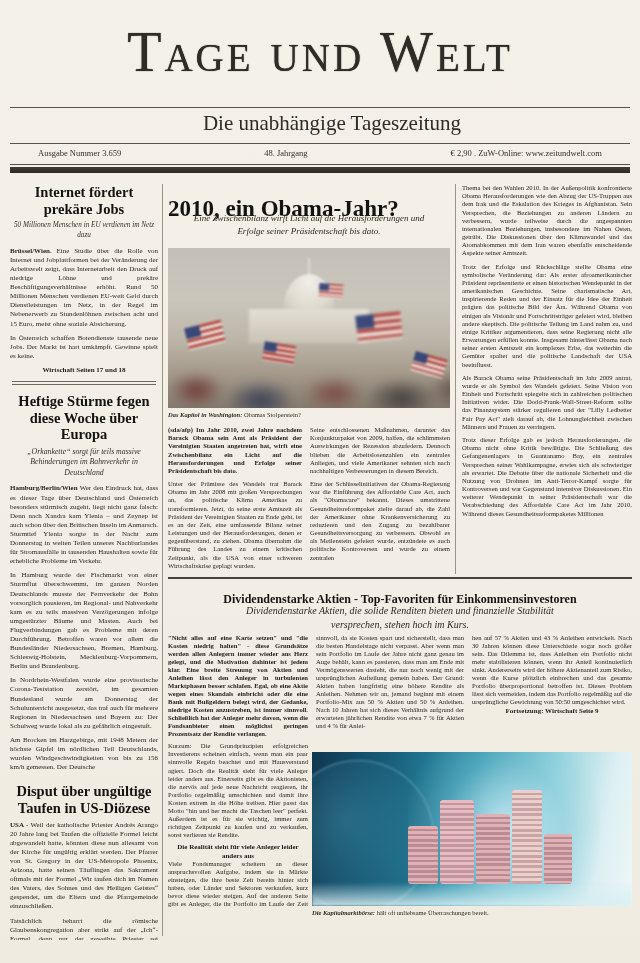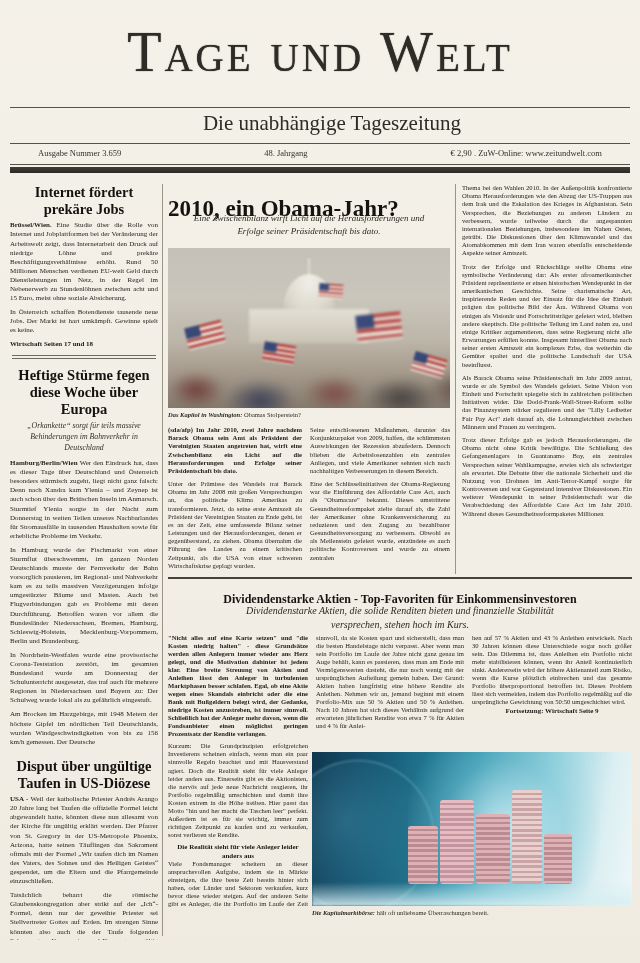--- a/index.html
+++ b/index.html
@@ -18,21 +18,21 @@
   .info-left{margin-left:28px;}
   .info-right{margin-right:28px;}
   .thickbar{position:absolute;top:167px;left:10px;width:620px;height:6px;background:linear-gradient(180deg,#403d37,#2c2a25);}
 
   
   .col{position:absolute;overflow:hidden;}
   .art-title{font-weight:bold;text-align:center;font-size:14.5px;line-height:1.15;margin:0 0 4px 0;color:#141310;}
   .art-dek{font-style:italic;text-align:center;font-size:7.2px;line-height:1.35;margin:0 0 6px 0;color:#33302a;}
   p.body{font-size:7px;line-height:1.3;text-align:justify;margin:0 0 5px 0;color:#26241f;}
   .lead-in{font-weight:bold;}
-  .ref{display:block;text-align:left;font-weight:bold;font-size:7px;margin-top:1px;}
+  .ref{display:block;text-align:center;font-weight:bold;font-size:7px;margin-top:1px;}
   .sep{height:2px;border-top:1px solid #6e6a5e;border-bottom:1px solid #6e6a5e;margin:7px 2px 8px 2px;}
   .vrule{position:absolute;width:1px;background:#9a9486;}
 
   
   .obama-title{position:absolute;top:182px;left:168px;width:282px;text-align:left;font-weight:bold;
     font-size:23px;line-height:1.05;color:#141310;}
   .obama-dek{position:absolute;top:212px;left:168px;width:282px;text-align:center;font-style:italic;
     font-size:9px;line-height:1.4;color:#2c2a24;}
   .obama-dek > span{display:inline-block;max-width:250px;}
   .photo-caption{font-size:6.5px;color:#2c2a24;}
@@ -107,20 +107,21 @@
     <span>48. Jahrgang</span>
     <span class="info-right">€ 2,90 . ZuW-Online: www.zeitundwelt.com</span>
   </div>
   <div class="rule" style="top:164px;"></div>
   <div class="thickbar"></div>
 
   <div class="col" style="left:10px;top:184px;width:148px;height:756px;">
 
     <div>
       <h2 class="art-title">Internet fördert prekäre Jobs</h2>
+      <div class="art-dek">50 Millionen Menschen in EU verdienen im Netz dazu</div>
       <p class="body"><span class="lead-in">Brüssel/Wien.</span> <span>Eine Studie über die Rolle von Internet und Jobplattformen bei der Veränderung der Arbeitswelt zeigt, dass Internetarbeit den Druck auf niedrige Löhne und prekäre Beschäftigungsverhältnisse erhöht. Rund 50 Millionen Menschen verdienen EU-weit Geld durch Dienstleistungen im Netz, in der Regel im Nebenerwerb zu Stundenlöhnen zwischen acht und 15 Euro, meist ohne soziale Absicherung.</span></p>
       <p class="body">In Österreich schaffen Botendienste tausende neue Jobs. Der Markt ist hart umkämpft. Gewinne spielt es keine.</p>
       <span class="ref">Wirtschaft Seiten 17 und 18</span>
     </div>
 
     <div class="sep"></div>
 
     <div>
       <h2 class="art-title">Heftige Stürme fegen diese Woche über Europa</h2>
       <div class="art-dek" style="font-size:7.8px;">„Orkankette“ sorgt für teils massive Behinderungen im Bahnverkehr in Deutschland</div>

